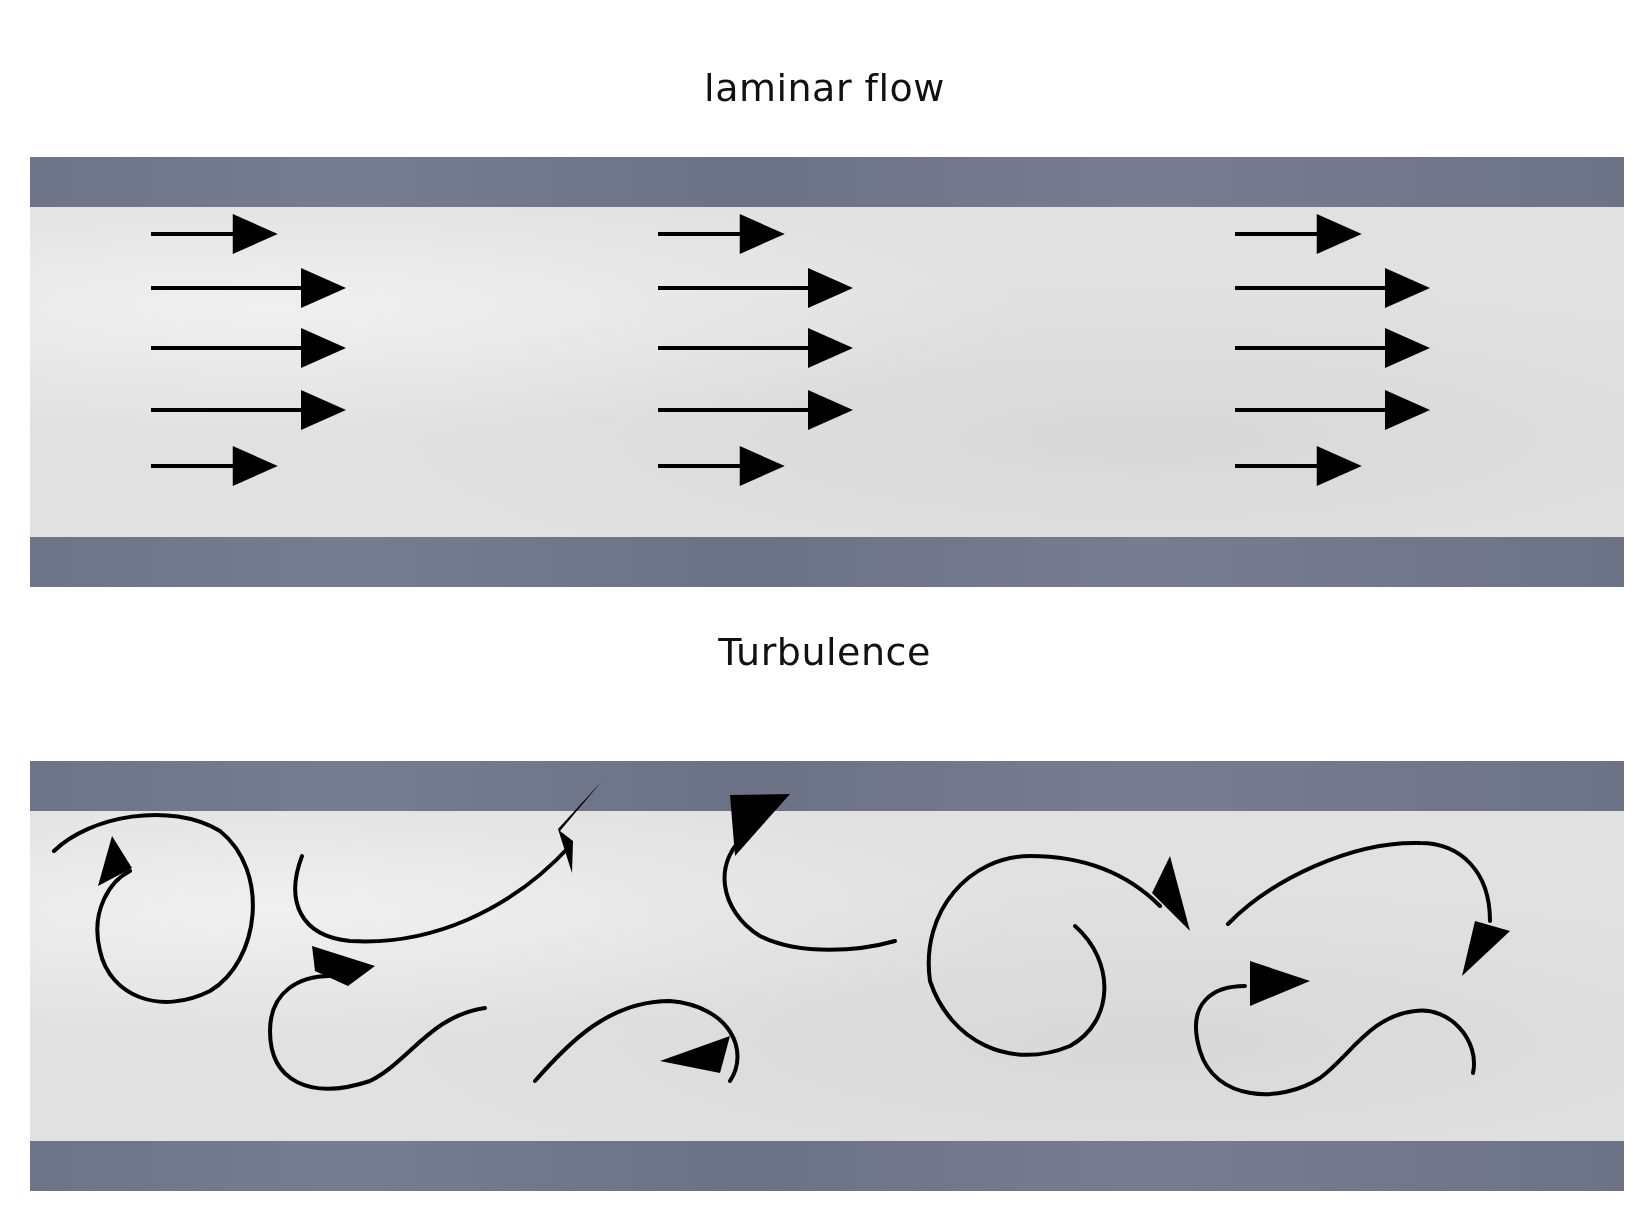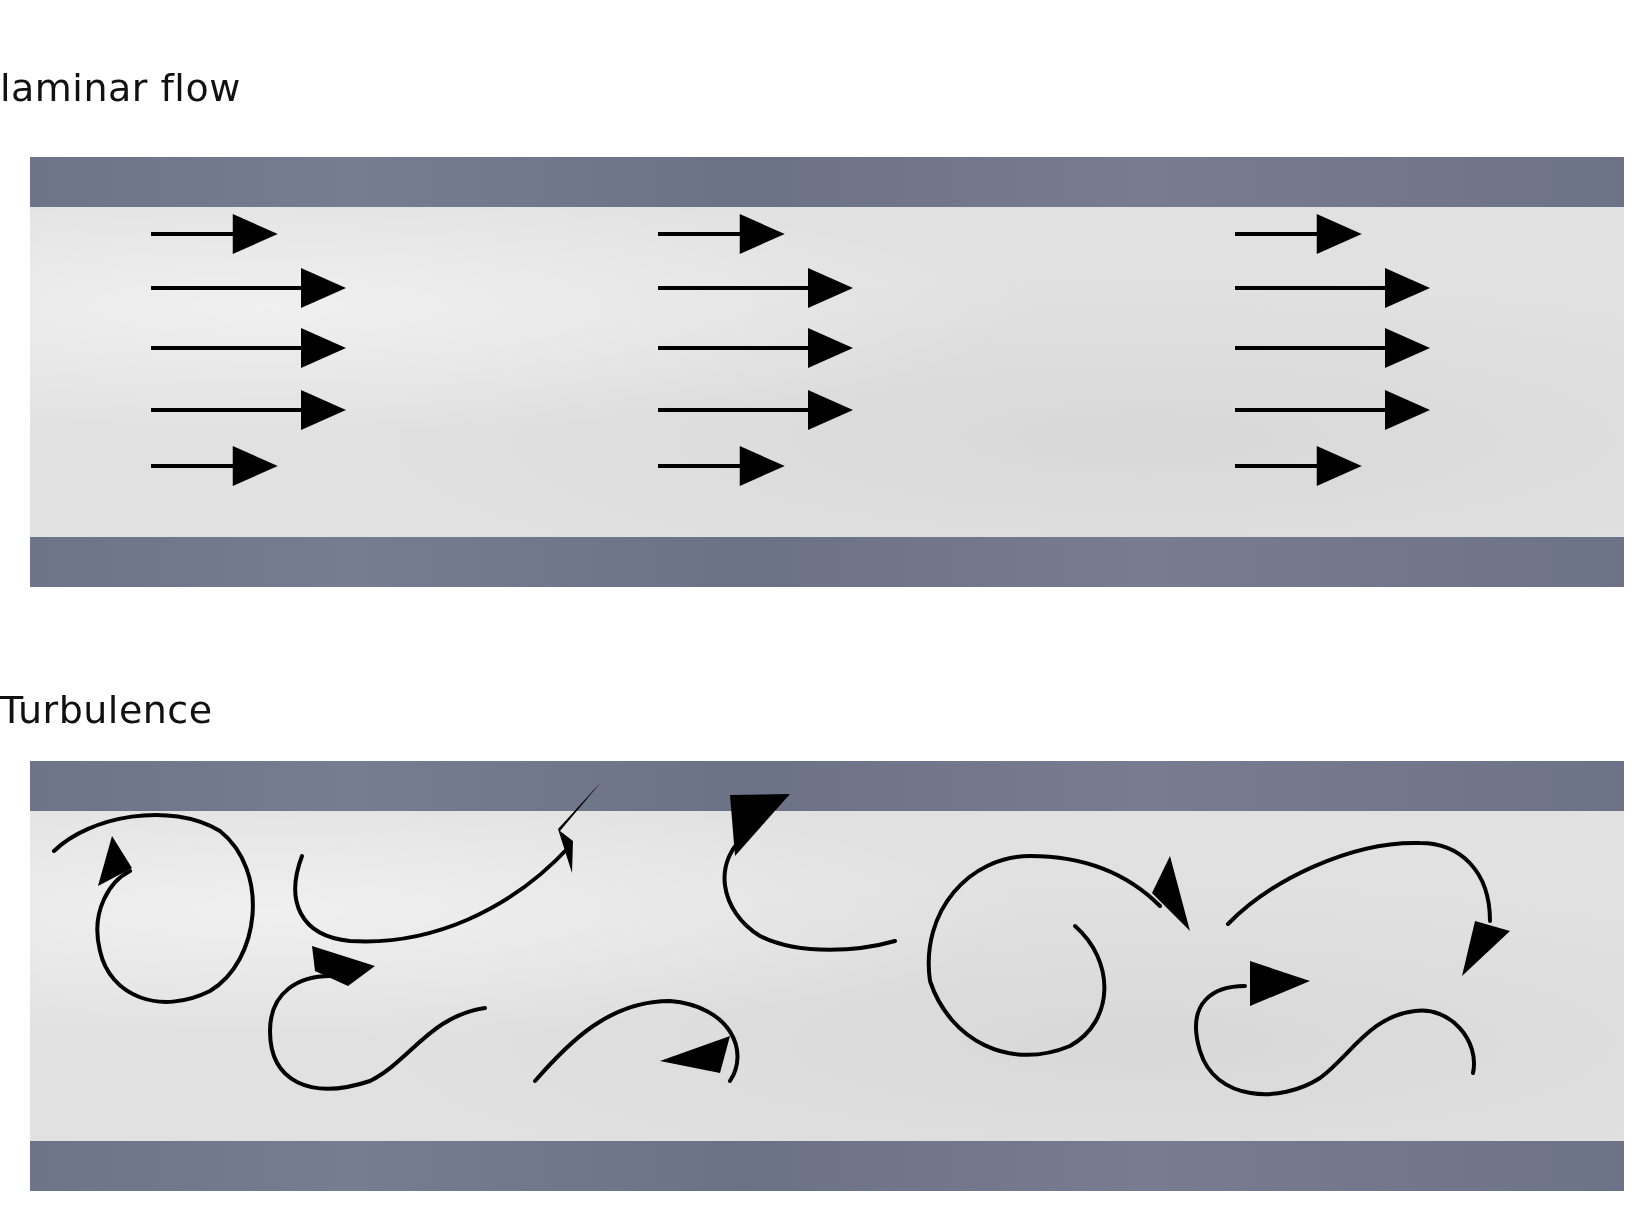--- a/index.html
+++ b/index.html
@@ -1,19 +1,19 @@
 <!DOCTYPE html>
 <html><head>
 <meta charset="utf-8">
 <style>
   html, body { margin: 0; padding: 0; background: #ffffff; }
   body { width: 1649px; height: 1211px; position: relative; overflow: hidden; font-family: "DejaVu Sans", sans-serif; }
-  .title { position: absolute; left: 0; width: 1649px; font-size: 38px; color: #111; letter-spacing: 0.5px; }
+  .title { position: absolute; left: 0; width: 1649px; text-align: center; font-size: 38px; color: #111; letter-spacing: 0.5px; }
   #title-laminar { top: 66px; }
-  #title-turb { top: 688px; }
+  #title-turb { top: 630px; }
   .panel { position: absolute; left: 30px; width: 1594px; }
   #panel-laminar { top: 157px; height: 430px; }
   #panel-turb { top: 761px; height: 430px; }
   .wall { position: absolute; left: 0; width: 100%; height: 50px; background: linear-gradient(90deg,#6e7488,#777d91 20%,#6c7286 45%,#777c90 70%,#6d7387); }
   .wall.top { top: 0; }
   .wall.bottom { bottom: 0; }
   .fluid { position: absolute; left: 0; top: 50px; width: 100%; height: 330px;
     background:
       radial-gradient(ellipse at 15% 30%, rgba(255,255,255,0.5), rgba(255,255,255,0) 40%),
       radial-gradient(ellipse at 70% 70%, rgba(200,200,200,0.35), rgba(200,200,200,0) 50%),

